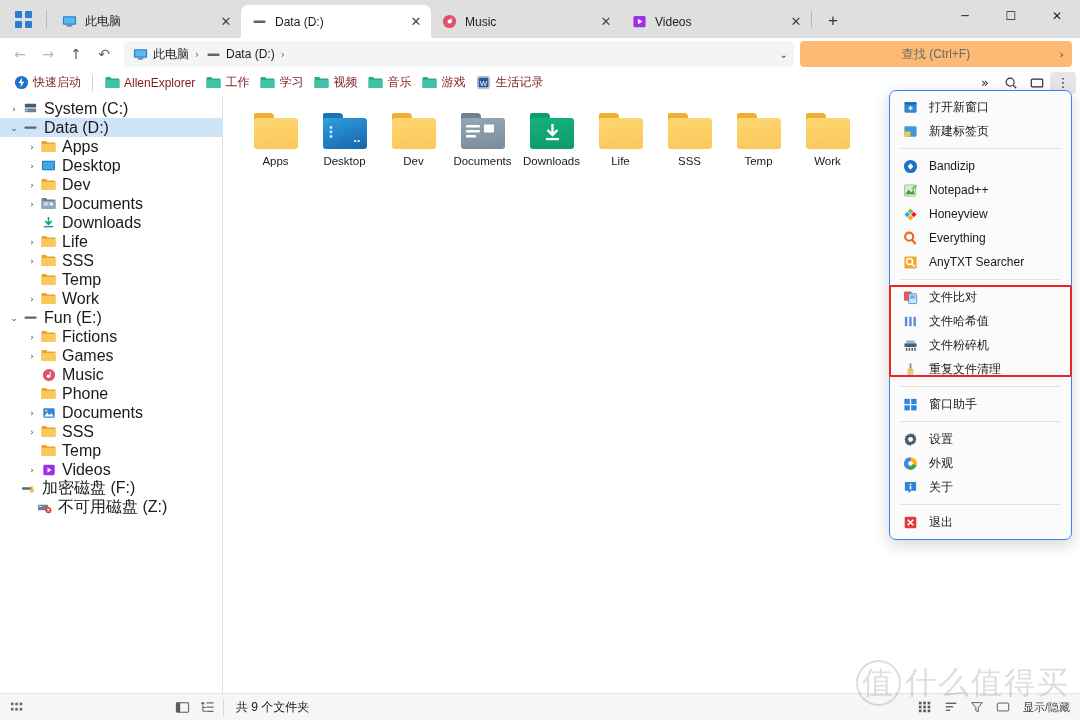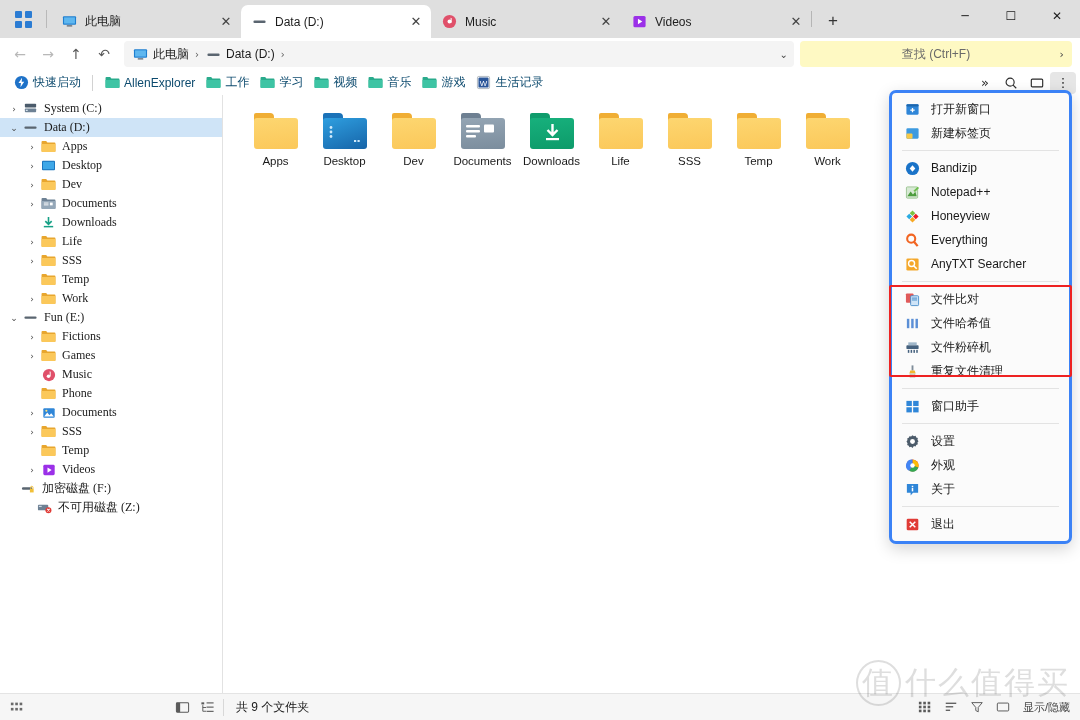--- a/index.html
+++ b/index.html
@@ -117,40 +117,40 @@
   .crumb { display: flex; align-items: center; font-size: 12px; color: #1a1a1a; }
   .crumb .cicon { width: 16px; height: 16px; margin-right: 5px; display:flex; align-items:center; justify-content:center;}
   .crumb-sep { margin: 0 6px; color: #5c5c5c; font-size: 10px; font-family:"DejaVu Sans",sans-serif;}
   .crumb-caret {
     position: absolute; right: 6px; top: 0; height: 26px;
     display: flex; align-items: center; color: #444; font-size: 10px;
     font-family: "DejaVu Sans", sans-serif;
   }
   .searchbox {
     width: 272px; height: 26px; margin-left: 6px;
-    background: #fef9c3; border-radius: 4px;
+    background: #fdba74; border-radius: 4px;
     display: flex; align-items: center; justify-content: center;
     position: relative; color: #6a6a6a; font-size: 12px;
   }
   .searchbox .sarrow {
     position: absolute; right: 8px; color: #444; font-size: 11px;
     font-family: "DejaVu Sans", sans-serif;
   }
 
   
   .bookbar {
     height: 25px; background: #ffffff;
     display: flex; align-items: center;
     padding-left: 8px; flex: 0 0 25px;
     position: relative;
   }
   .bk {
     display: flex; align-items: center;
     padding: 2px 5px; border-radius: 4px;
-    font-size: 12px; color: #0c4a6e; white-space: nowrap;
+    font-size: 12px; color: #7f1d1d; white-space: nowrap;
   }
   .bk .bkicon { width: 16px; height: 16px; margin-right: 4px; display:flex; align-items:center; justify-content:center;}
   .bksep { width: 1px; height: 16px; background: #d2d2d2; margin: 0 6px; }
   .bkright {
     position: absolute; right: 4px; top: 0; height: 25px;
     display: flex; align-items: center;
   }
   .bkright .ib {
     width: 26px; height: 22px;
     display: flex; align-items: center; justify-content: center;
@@ -174,21 +174,21 @@
     padding-right: 4px;
   }
   .trow.sel { background: #cfe4f7; }
   .chev {
     width: 16px; flex: 0 0 16px; text-align: center;
     color: #4a4a4a; font-size: 9px;
     font-family: "DejaVu Sans", sans-serif;
   }
   .chev.open { font-size: 9px; }
   .ticon2 { width: 17px; flex: 0 0 17px; display: flex; align-items: center; justify-content: center; margin-right: 5px;}
-  .tlabel2 { font-size: 12px; font-family: Liberation Serif, serif; }
+  .tlabel2 { font-size: 16px; }
 
   .content {
     flex: 1 1 auto; background: #ffffff;
     position: relative; overflow: hidden;
   }
   .grid {
     display: flex; flex-wrap: wrap;
     padding: 14px 0 0 18px;
   }
   .item {
@@ -238,21 +238,21 @@
     color: #555;
   }
   .status .viewicons .vi { width:16px; height:16px; display:flex; align-items:center; justify-content:center; }
   .status .hidelabel { font-size: 11px; color: #444; margin-left: 2px; }
 
   
   .ctxmenu {
     position: absolute; left: 889px; top: 90px;
     width: 183px;
     background: #fbfbfb;
-    border: 3px solid #3b82f6;
+    border: 1px solid #3b82f6;
     border-radius: 7px;
     box-shadow: 0 5px 16px rgba(0,0,0,0.17);
     padding: 4px 0 5px 0;
     z-index: 50;
   }
   .mi {
     height: 24px; display: flex; align-items: center;
     padding-left: 11px; font-size: 12px; color: #1a1a1a;
     white-space: nowrap;
   }

